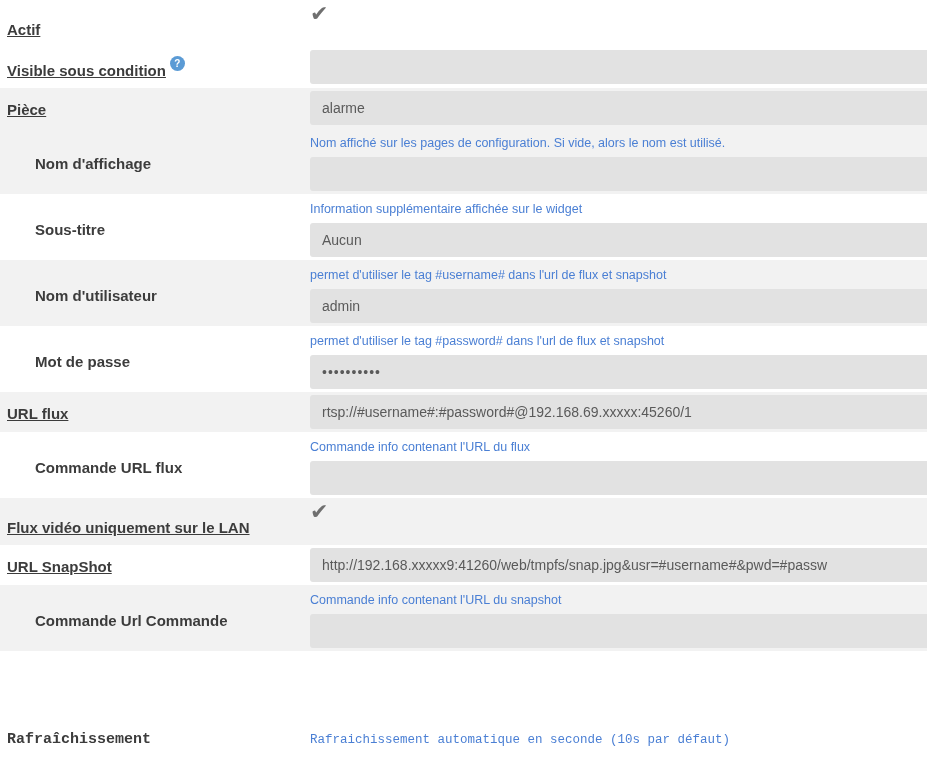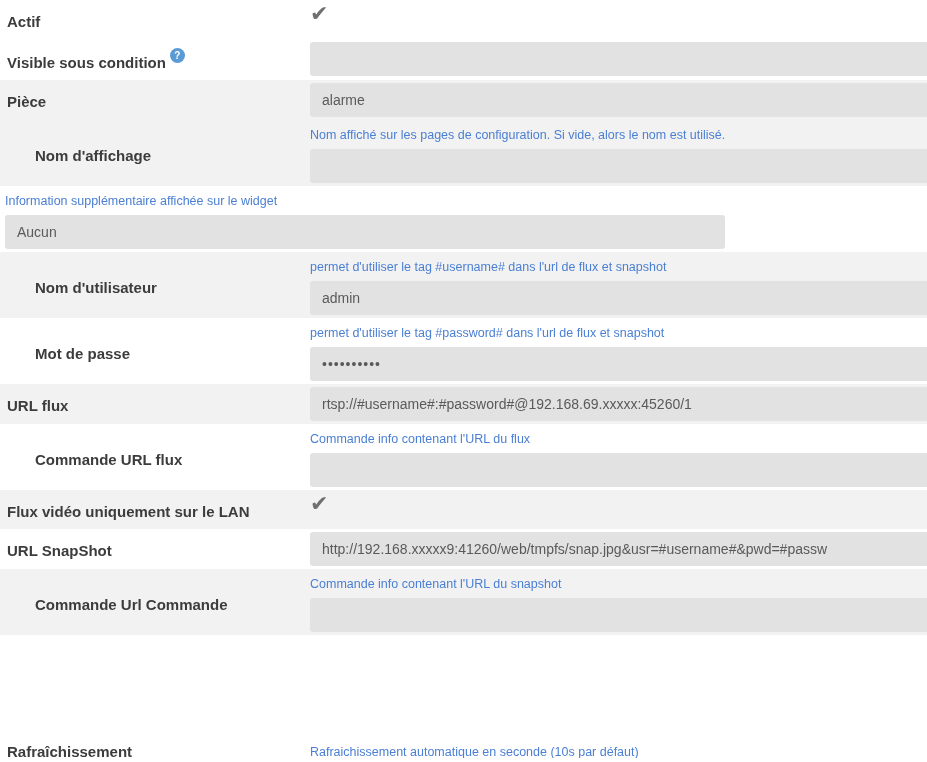--- a/index.html
+++ b/index.html
@@ -117,39 +117,42 @@
     width: 24px;
   }
 
   .stack {
     display: flex;
     flex-direction: column;
   }
 
   
   .row.check .label-cell {
-    padding-top: 12px;
+    padding-top: 20px;
+    text-decoration: underline;
   }
 
   .row.tall .label-cell {
     padding-top: 12px;
+    text-decoration: underline;
   }
 
   .row.helped .label-cell {
     padding-top: 26px;
     padding-left: 35px;
   }
 
   .cut-row {
     position: absolute;
-    bottom: 4px;
+    bottom: 16px;
     left: 0;
     width: 883px;
     height: 14px;
     overflow: hidden;
+    font-family: Liberation Mono, monospace;
   }
 
   .cut-label {
     font-weight: bold;
     font-size: 15px;
     color: #3c3c3c;
     padding-left: 7px;
     line-height: 16px;
   }
 
@@ -198,20 +201,23 @@
     <div class="label-cell">
       <span>Nom d'affichage</span>
     </div>
     <div class="field-cell stack">
       <div class="helptext">Nom affiché sur les pages de configuration. Si vide, alors le nom est utilisé.</div>
       <div class="input empty"></div>
     </div>
   </div>
 
   <div class="row helped">
+    <div class="label-cell">
+      <span>Sous-titre</span>
+    </div>
     <div class="field-cell stack">
       <div class="helptext">Information supplémentaire affichée sur le widget</div>
       <div class="input">Aucun</div>
     </div>
   </div>
 
   <div class="row shade helped">
     <div class="label-cell">
       <span>Nom d'utilisateur</span>
     </div>

